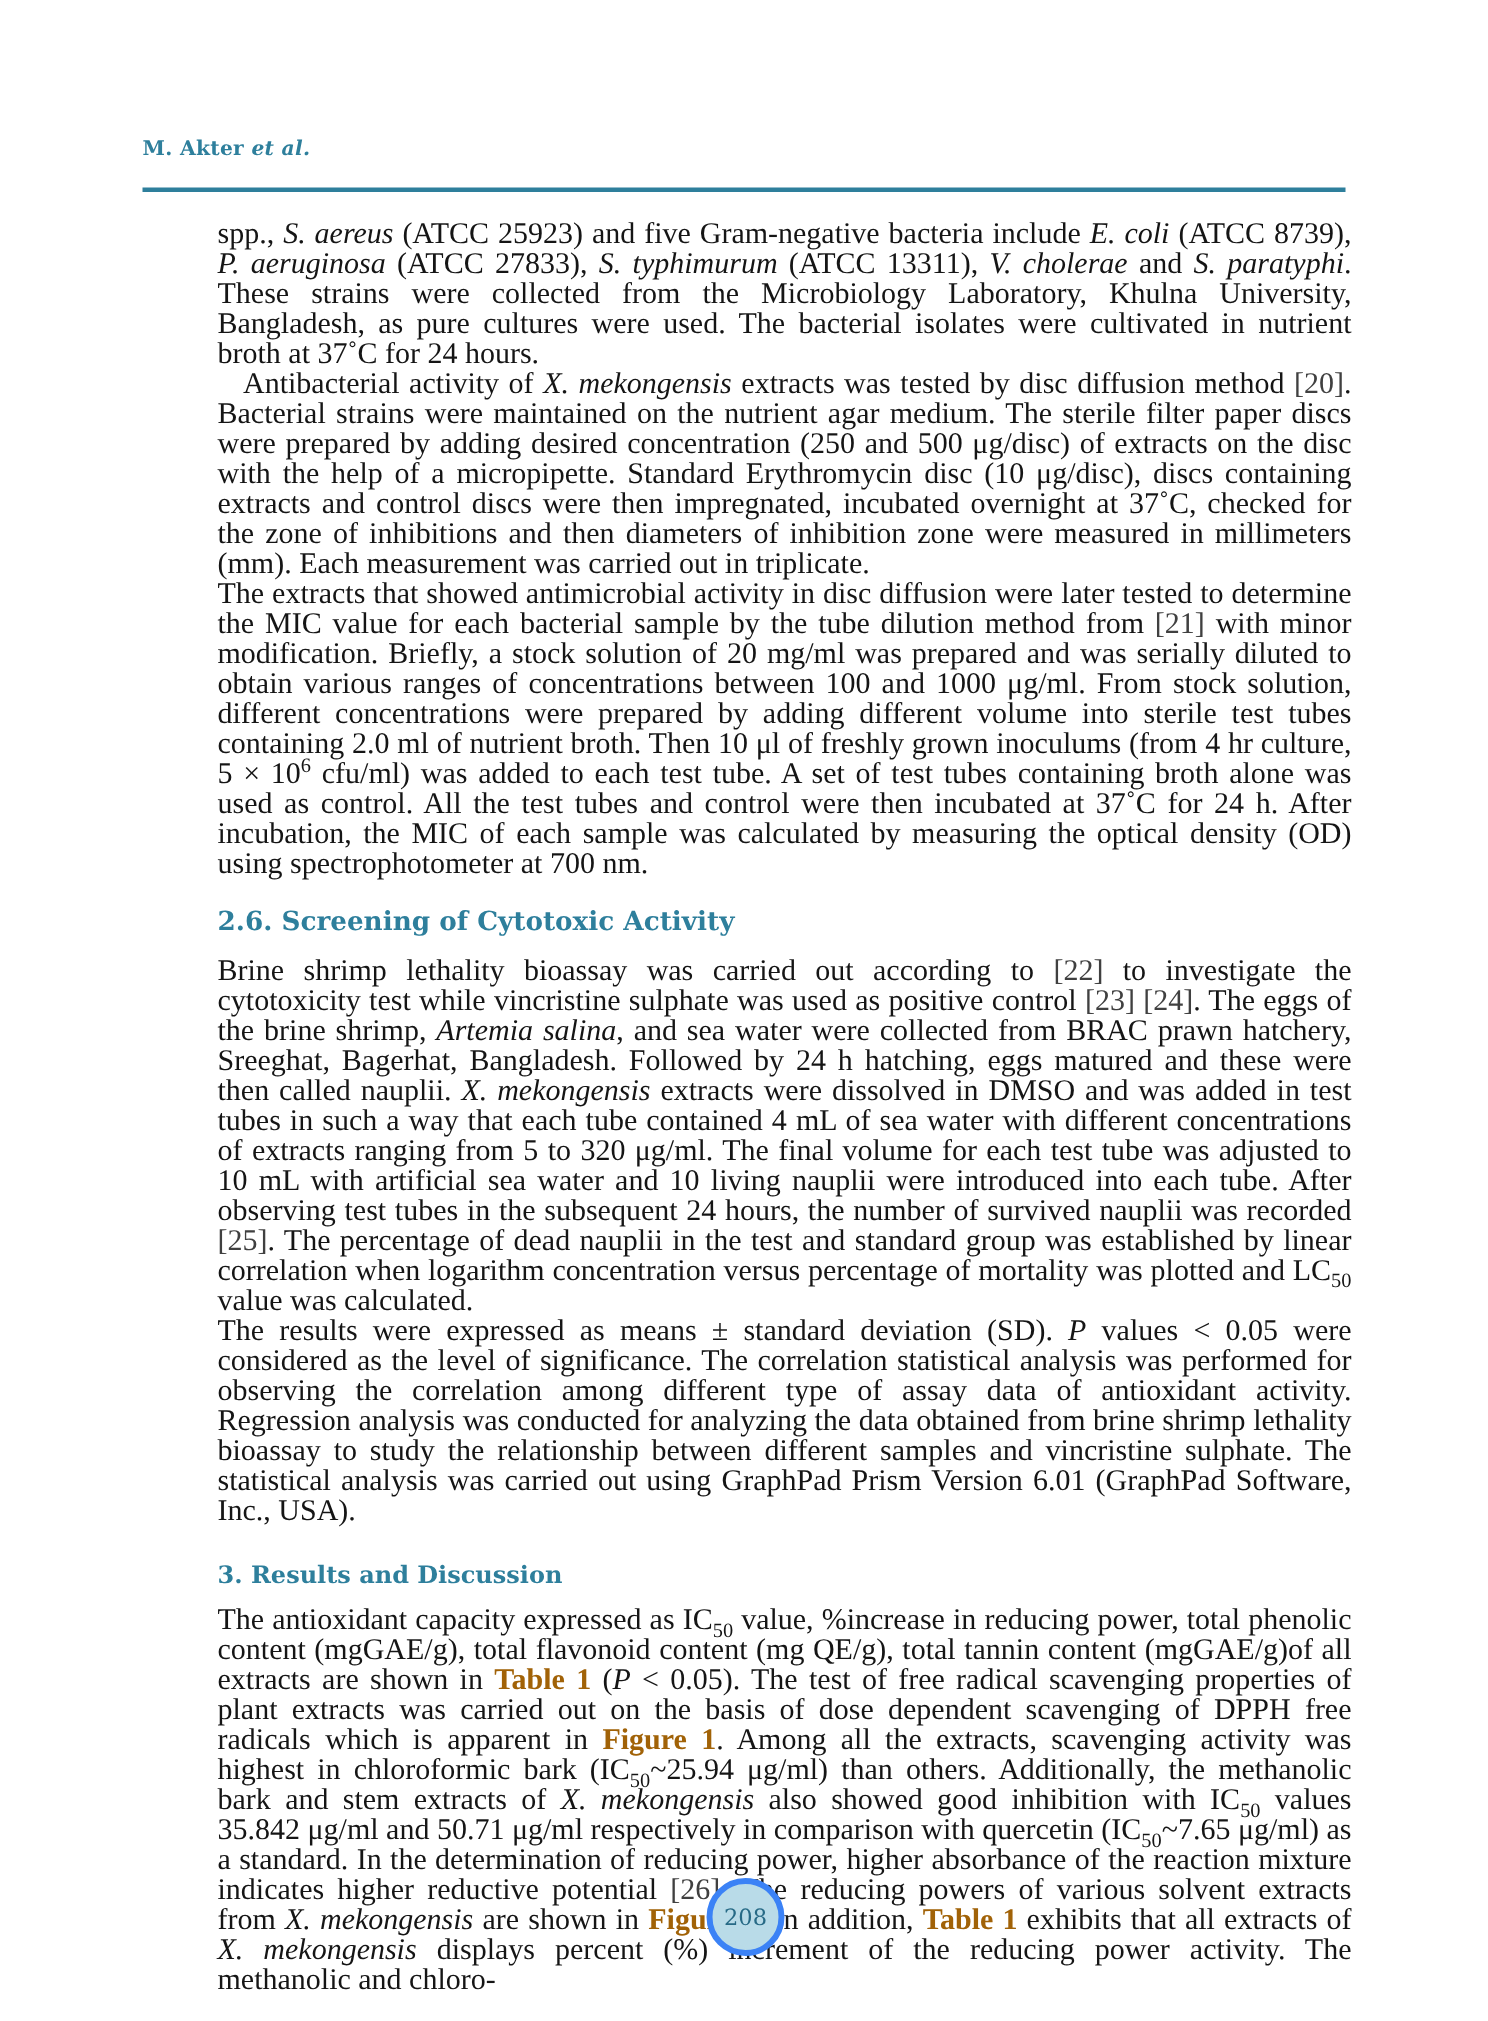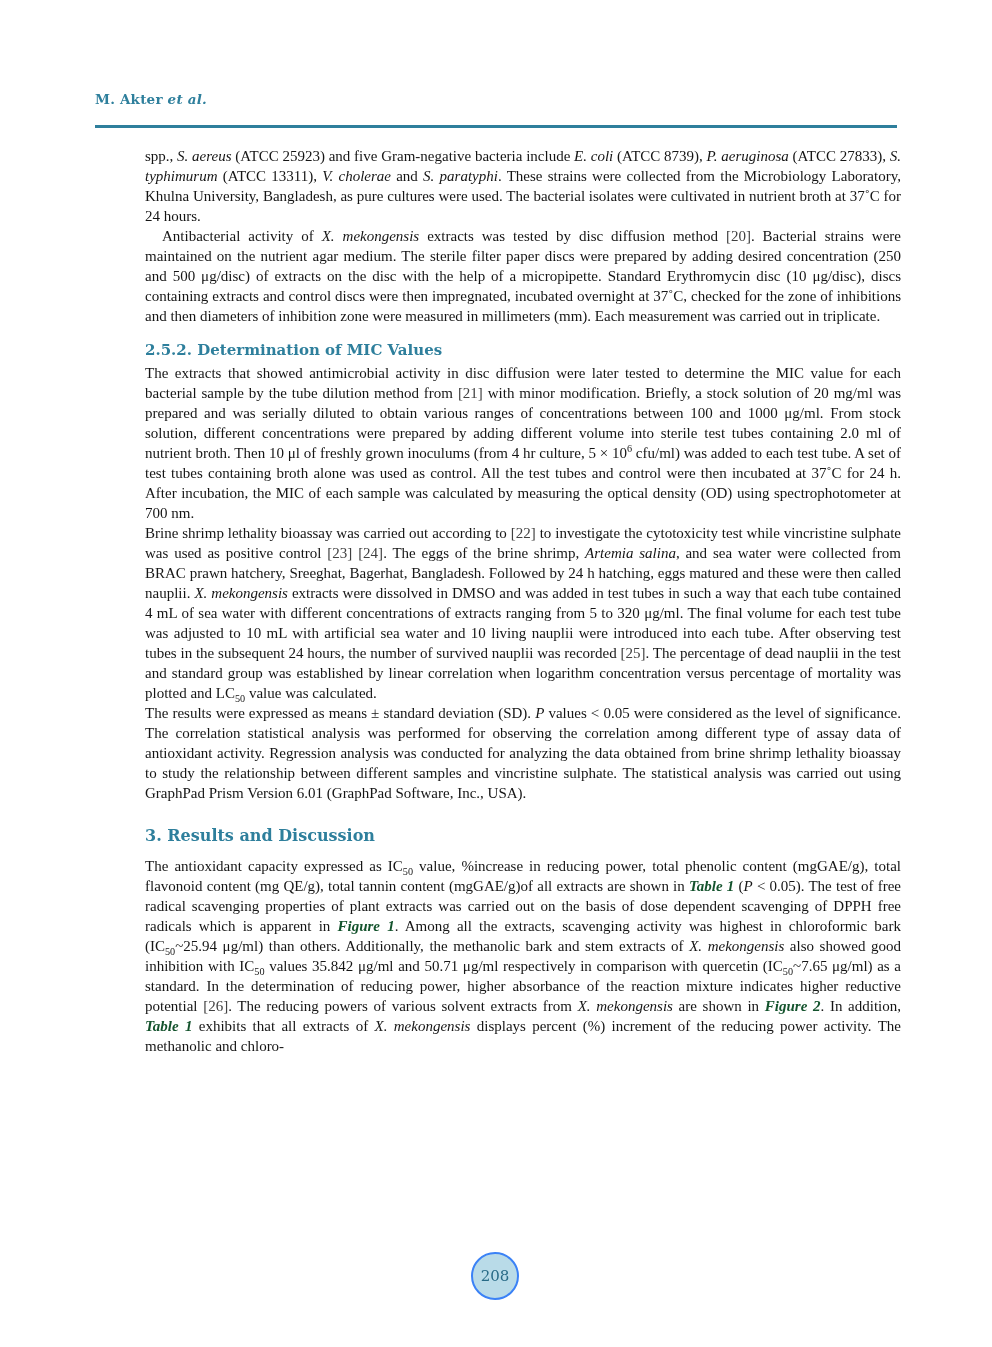--- a/index.html
+++ b/index.html
@@ -33,21 +33,21 @@
   }
   .article {
     position: absolute;
     left: 145px;
     top: 146px;
     width: 756px;
   }
   p.para {
     margin: 0;
     text-align: justify;
-    font-size: 15px;
+    font-size: 20px;
     line-height: 20px;
   }
   p.para.indent { text-indent: 17px; }
   .h-subsub {
     font-family: "DejaVu Serif", serif;
     font-weight: bold;
     color: #2e7f9c;
     font-size: 15px;
     line-height: 19px;
     margin: 15px 0 3px 0;
@@ -63,32 +63,32 @@
   .h-main {
     font-family: "DejaVu Serif", serif;
     font-weight: bold;
     color: #2e7f9c;
     font-size: 16px;
     line-height: 25px;
     margin: 20px 0 8px 0;
   }
   .seg-i { font-style: italic; }
   a.seg-cite { color: #404040; text-decoration: none; cursor: pointer; }
-  a.seg-link { color: #14532d; font-weight: bold; text-decoration: none; cursor: pointer; font-style: italic; }
+  a.seg-link { color: #a16207; font-weight: bold; text-decoration: none; cursor: pointer; }
   sub.seg-sub { font-size: 68%; line-height: 0; }
   sup.seg-sup { font-size: 68%; line-height: 0; }
   .page-number-circle {
     position: absolute;
     left: 471px;
     top: 1252px;
     width: 44px;
     height: 44px;
     border-radius: 50%;
     background: #b9dbe8;
-    border: 2px solid #3b82f6;
+    border: 4px solid #3b82f6;
     display: flex;
     align-items: center;
     justify-content: center;
     font-family: "DejaVu Serif", serif;
     font-size: 15px;
     color: #276a86;
   }
 </style>
 </head>
 <body>
@@ -97,22 +97,22 @@
 
   <div class="running-head">
     <span>M. Akter </span><span class="etal">et al.</span>
   </div>
 
   <div class="head-rule"></div>
 
   <div class="article" id="article">
       <p class="para"><span class="seg-plain">spp., </span><span class="seg-i">S. aereus</span><span class="seg-plain"> (ATCC 25923) and five Gram-negative bacteria include </span><span class="seg-i">E. coli</span><span class="seg-plain"> (ATCC 8739), </span><span class="seg-i">P. aeruginosa</span><span class="seg-plain"> (ATCC 27833), </span><span class="seg-i">S. typhimurum</span><span class="seg-plain"> (ATCC 13311), </span><span class="seg-i">V. cholerae</span><span class="seg-plain"> and </span><span class="seg-i">S. paratyphi</span><span class="seg-plain">. These strains were collected from the Microbiology Laboratory, Khulna University, Bangladesh, as pure cultures were used. The bacterial isolates were cultivated in nutrient broth at 37˚C for 24 hours.</span></p>
       <p class="para indent"><span class="seg-plain">Antibacterial activity of </span><span class="seg-i">X. mekongensis</span><span class="seg-plain"> extracts was tested by disc diffusion method </span><a class="seg-cite">[20]</a><span class="seg-plain">. Bacterial strains were maintained on the nutrient agar medium. The sterile filter paper discs were prepared by adding desired concentration (250 and 500 μg/disc) of extracts on the disc with the help of a micropipette. Standard Erythromycin disc (10 μg/disc), discs containing extracts and control discs were then impregnated, incubated overnight at 37˚C, checked for the zone of inhibitions and then diameters of inhibition zone were measured in millimeters (mm). Each measurement was carried out in triplicate.</span></p>
-      <h2 class="h-subsub">2.5.2. Determination of MIC Values</h2>
       <p class="para"><span class="seg-plain">The extracts that showed antimicrobial activity in disc diffusion were later tested to determine the MIC value for each bacterial sample by the tube dilution method from </span><a class="seg-cite">[21]</a><span class="seg-plain"> with minor modification. Briefly, a stock solution of 20 mg/ml was prepared and was serially diluted to obtain various ranges of concentrations between 100 and 1000 μg/ml. From stock solution, different concentrations were prepared by adding different volume into sterile test tubes containing 2.0 ml of nutrient broth. Then 10 μl of freshly grown inoculums (from 4 hr culture, 5 × 10</span><sup class="seg-sup">6</sup><span class="seg-plain"> cfu/ml) was added to each test tube. A set of test tubes containing broth alone was used as control. All the test tubes and control were then incubated at 37˚C for 24 h. After incubation, the MIC of each sample was calculated by measuring the optical density (OD) using spectrophotometer at 700 nm.</span></p>
+      <h2 class="h-sec">2.6. Screening of Cytotoxic Activity</h2>
       <p class="para"><span class="seg-plain">Brine shrimp lethality bioassay was carried out according to </span><a class="seg-cite">[22]</a><span class="seg-plain"> to investigate the cytotoxicity test while vincristine sulphate was used as positive control </span><a class="seg-cite">[23]</a><span class="seg-plain"> </span><a class="seg-cite">[24]</a><span class="seg-plain">. The eggs of the brine shrimp, </span><span class="seg-i">Artemia salina</span><span class="seg-plain">, and sea water were collected from BRAC prawn hatchery, Sreeghat, Bagerhat, Bangladesh. Followed by 24 h hatching, eggs matured and these were then called nauplii. </span><span class="seg-i">X. mekongensis</span><span class="seg-plain"> extracts were dissolved in DMSO and was added in test tubes in such a way that each tube contained 4 mL of sea water with different concentrations of extracts ranging from 5 to 320 μg/ml. The final volume for each test tube was adjusted to 10 mL with artificial sea water and 10 living nauplii were introduced into each tube. After observing test tubes in the subsequent 24 hours, the number of survived nauplii was recorded </span><a class="seg-cite">[25]</a><span class="seg-plain">. The percentage of dead nauplii in the test and standard group was established by linear correlation when logarithm concentration versus percentage of mortality was plotted and LC</span><sub class="seg-sub">50</sub><span class="seg-plain"> value was calculated.</span></p>
       <p class="para"><span class="seg-plain">The results were expressed as means ± standard deviation (SD). </span><span class="seg-i">P</span><span class="seg-plain"> values &lt; 0.05 were considered as the level of significance. The correlation statistical analysis was performed for observing the correlation among different type of assay data of antioxidant activity. Regression analysis was conducted for analyzing the data obtained from brine shrimp lethality bioassay to study the relationship between different samples and vincristine sulphate. The statistical analysis was carried out using GraphPad Prism Version 6.01 (GraphPad Software, Inc., USA).</span></p>
       <h2 class="h-main">3. Results and Discussion</h2>
       <p class="para"><span class="seg-plain">The antioxidant capacity expressed as IC</span><sub class="seg-sub">50</sub><span class="seg-plain"> value, %increase in reducing power, total phenolic content (mgGAE/g), total flavonoid content (mg QE/g), total tannin content (mgGAE/g)of all extracts are shown in </span><a class="seg-link">Table 1</a><span class="seg-plain"> (</span><span class="seg-i">P</span><span class="seg-plain"> &lt; 0.05). The test of free radical scavenging properties of plant extracts was carried out on the basis of dose dependent scavenging of DPPH free radicals which is apparent in </span><a class="seg-link">Figure 1</a><span class="seg-plain">. Among all the extracts, scavenging activity was highest in chloroformic bark (IC</span><sub class="seg-sub">50</sub><span class="seg-plain">~25.94 μg/ml) than others. Additionally, the methanolic bark and stem extracts of </span><span class="seg-i">X. mekongensis</span><span class="seg-plain"> also showed good inhibition with IC</span><sub class="seg-sub">50</sub><span class="seg-plain"> values 35.842 μg/ml and 50.71 μg/ml respectively in comparison with quercetin (IC</span><sub class="seg-sub">50</sub><span class="seg-plain">~7.65 μg/ml) as a standard. In the determination of reducing power, higher absorbance of the reaction mixture indicates higher reductive potential </span><a class="seg-cite">[26]</a><span class="seg-plain">. The reducing powers of various solvent extracts from </span><span class="seg-i">X. mekongensis</span><span class="seg-plain"> are shown in </span><a class="seg-link">Figure 2</a><span class="seg-plain">. In addition, </span><a class="seg-link">Table 1</a><span class="seg-plain"> exhibits that all extracts of </span><span class="seg-i">X. mekongensis</span><span class="seg-plain"> displays percent (%) increment of the reducing power activity. The methanolic and chloro-</span></p>
     </div>
 
   <div class="page-number-circle">
     <span>208</span>
   </div>
 

